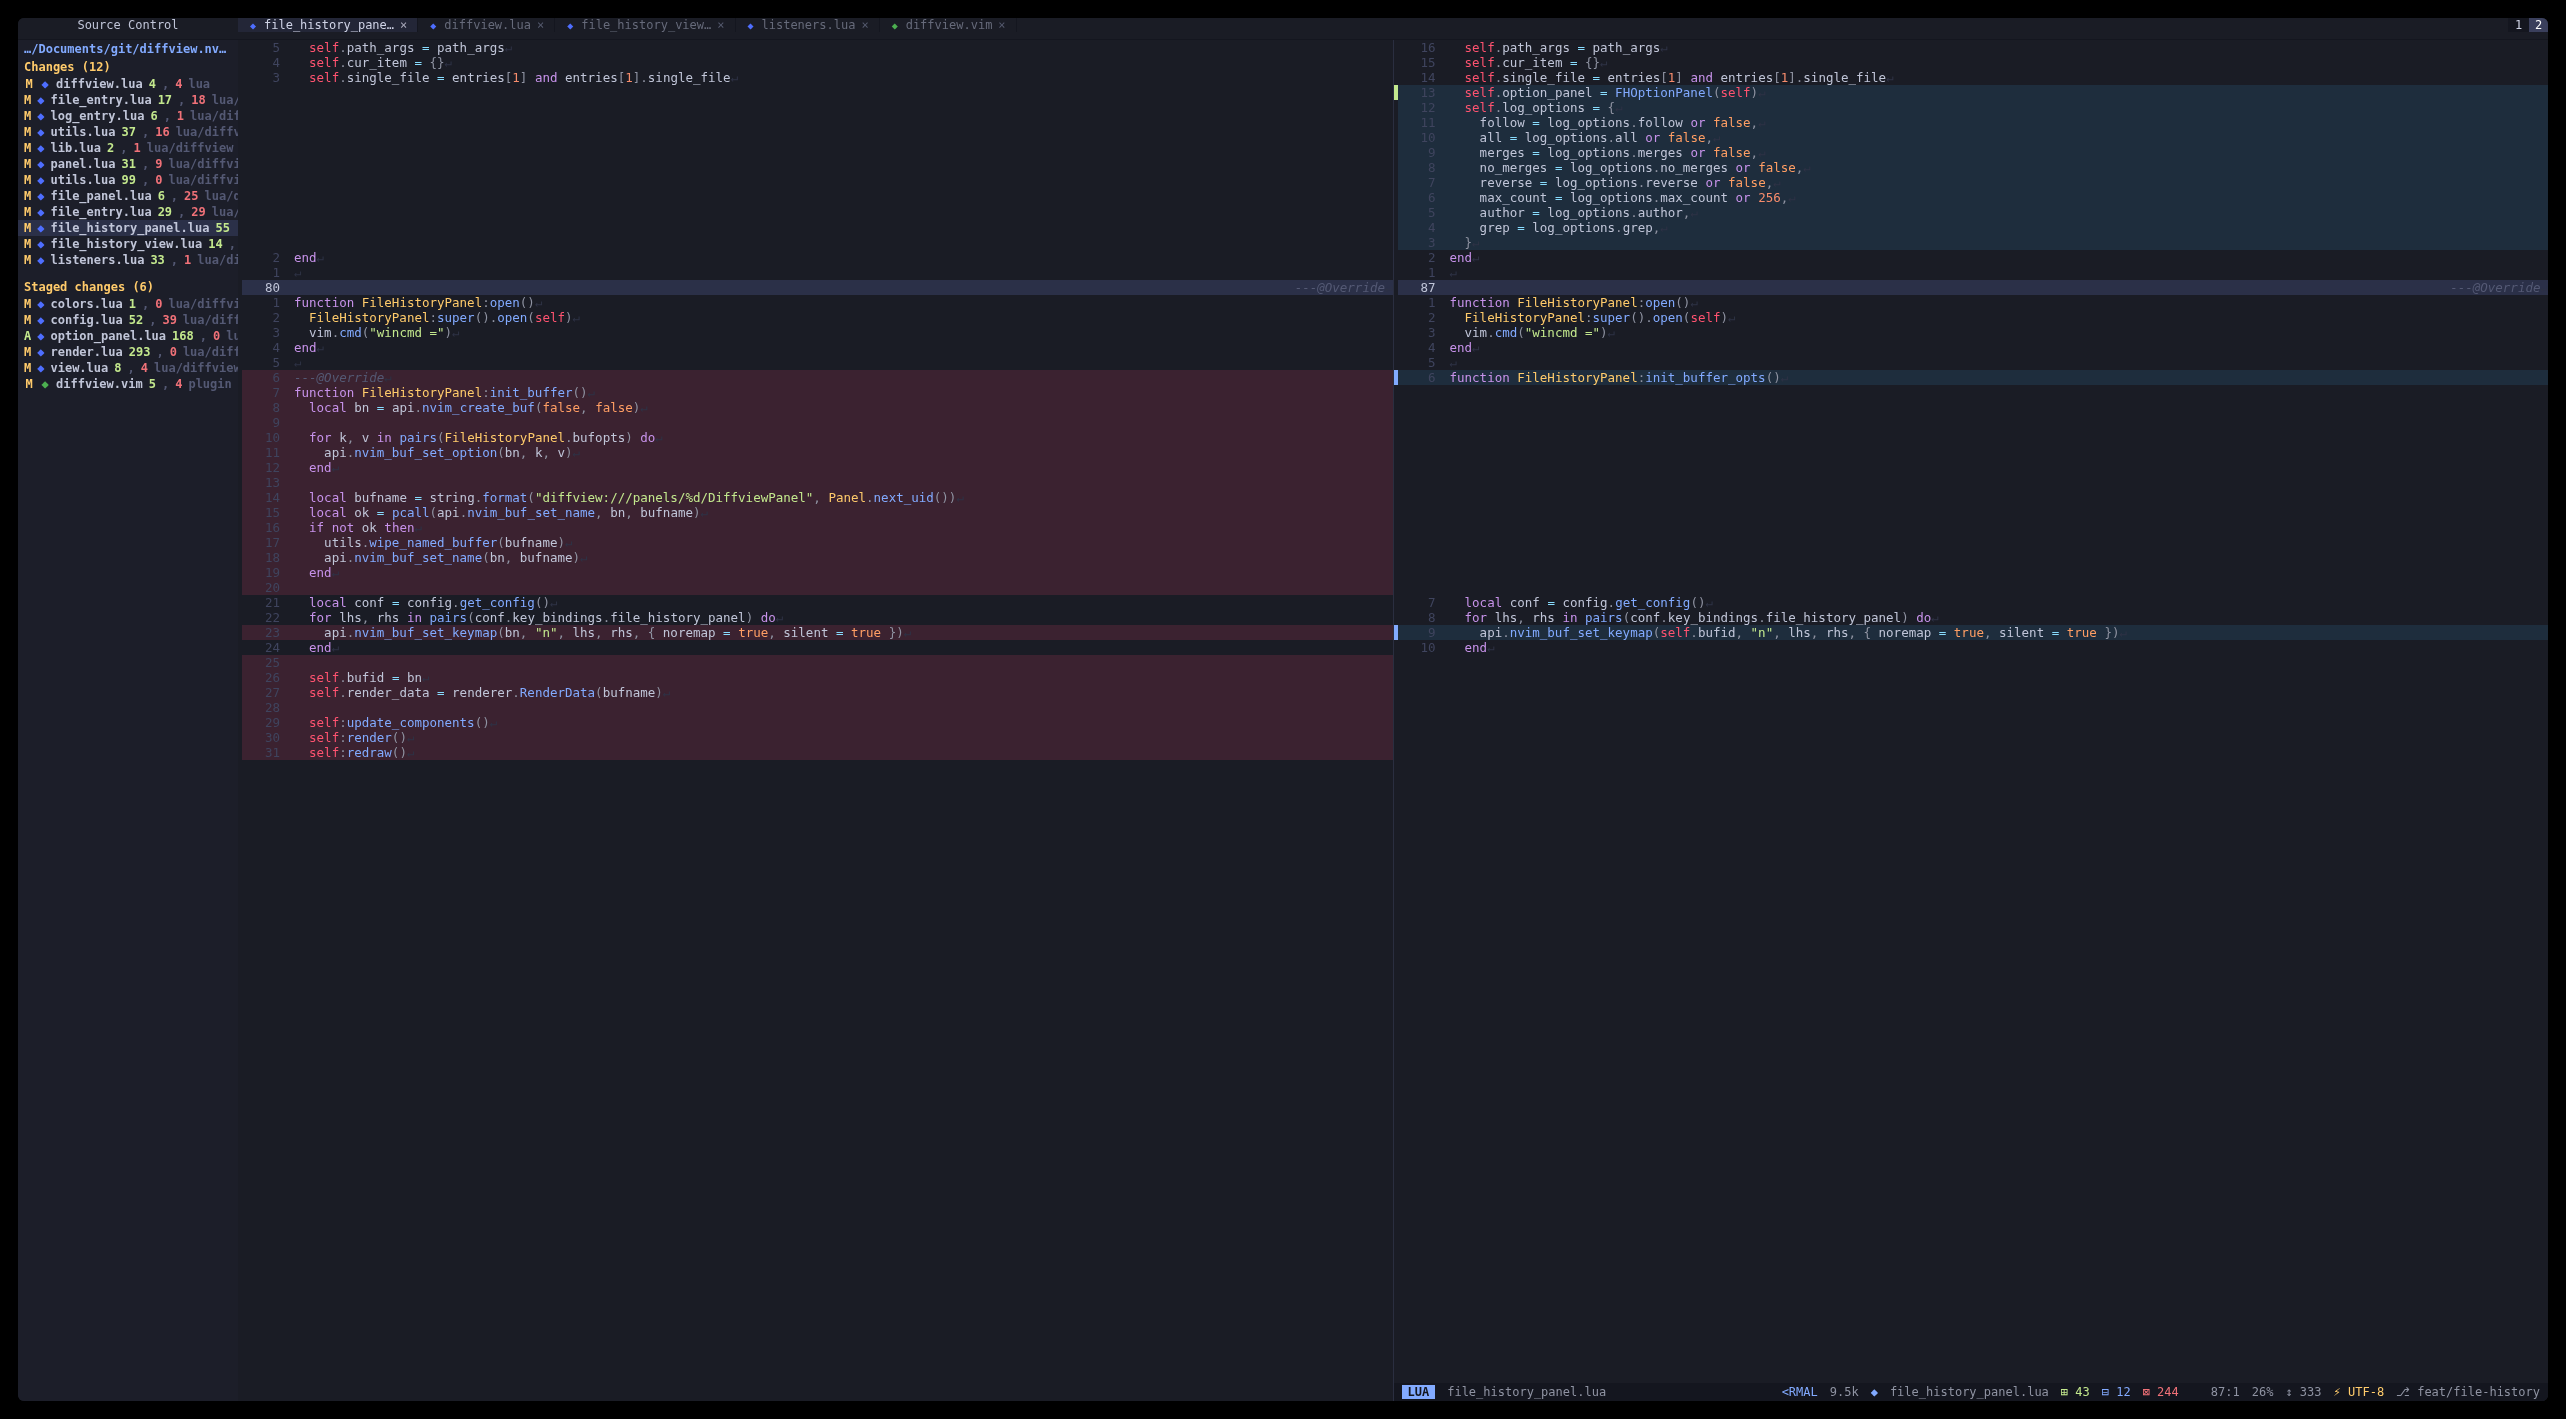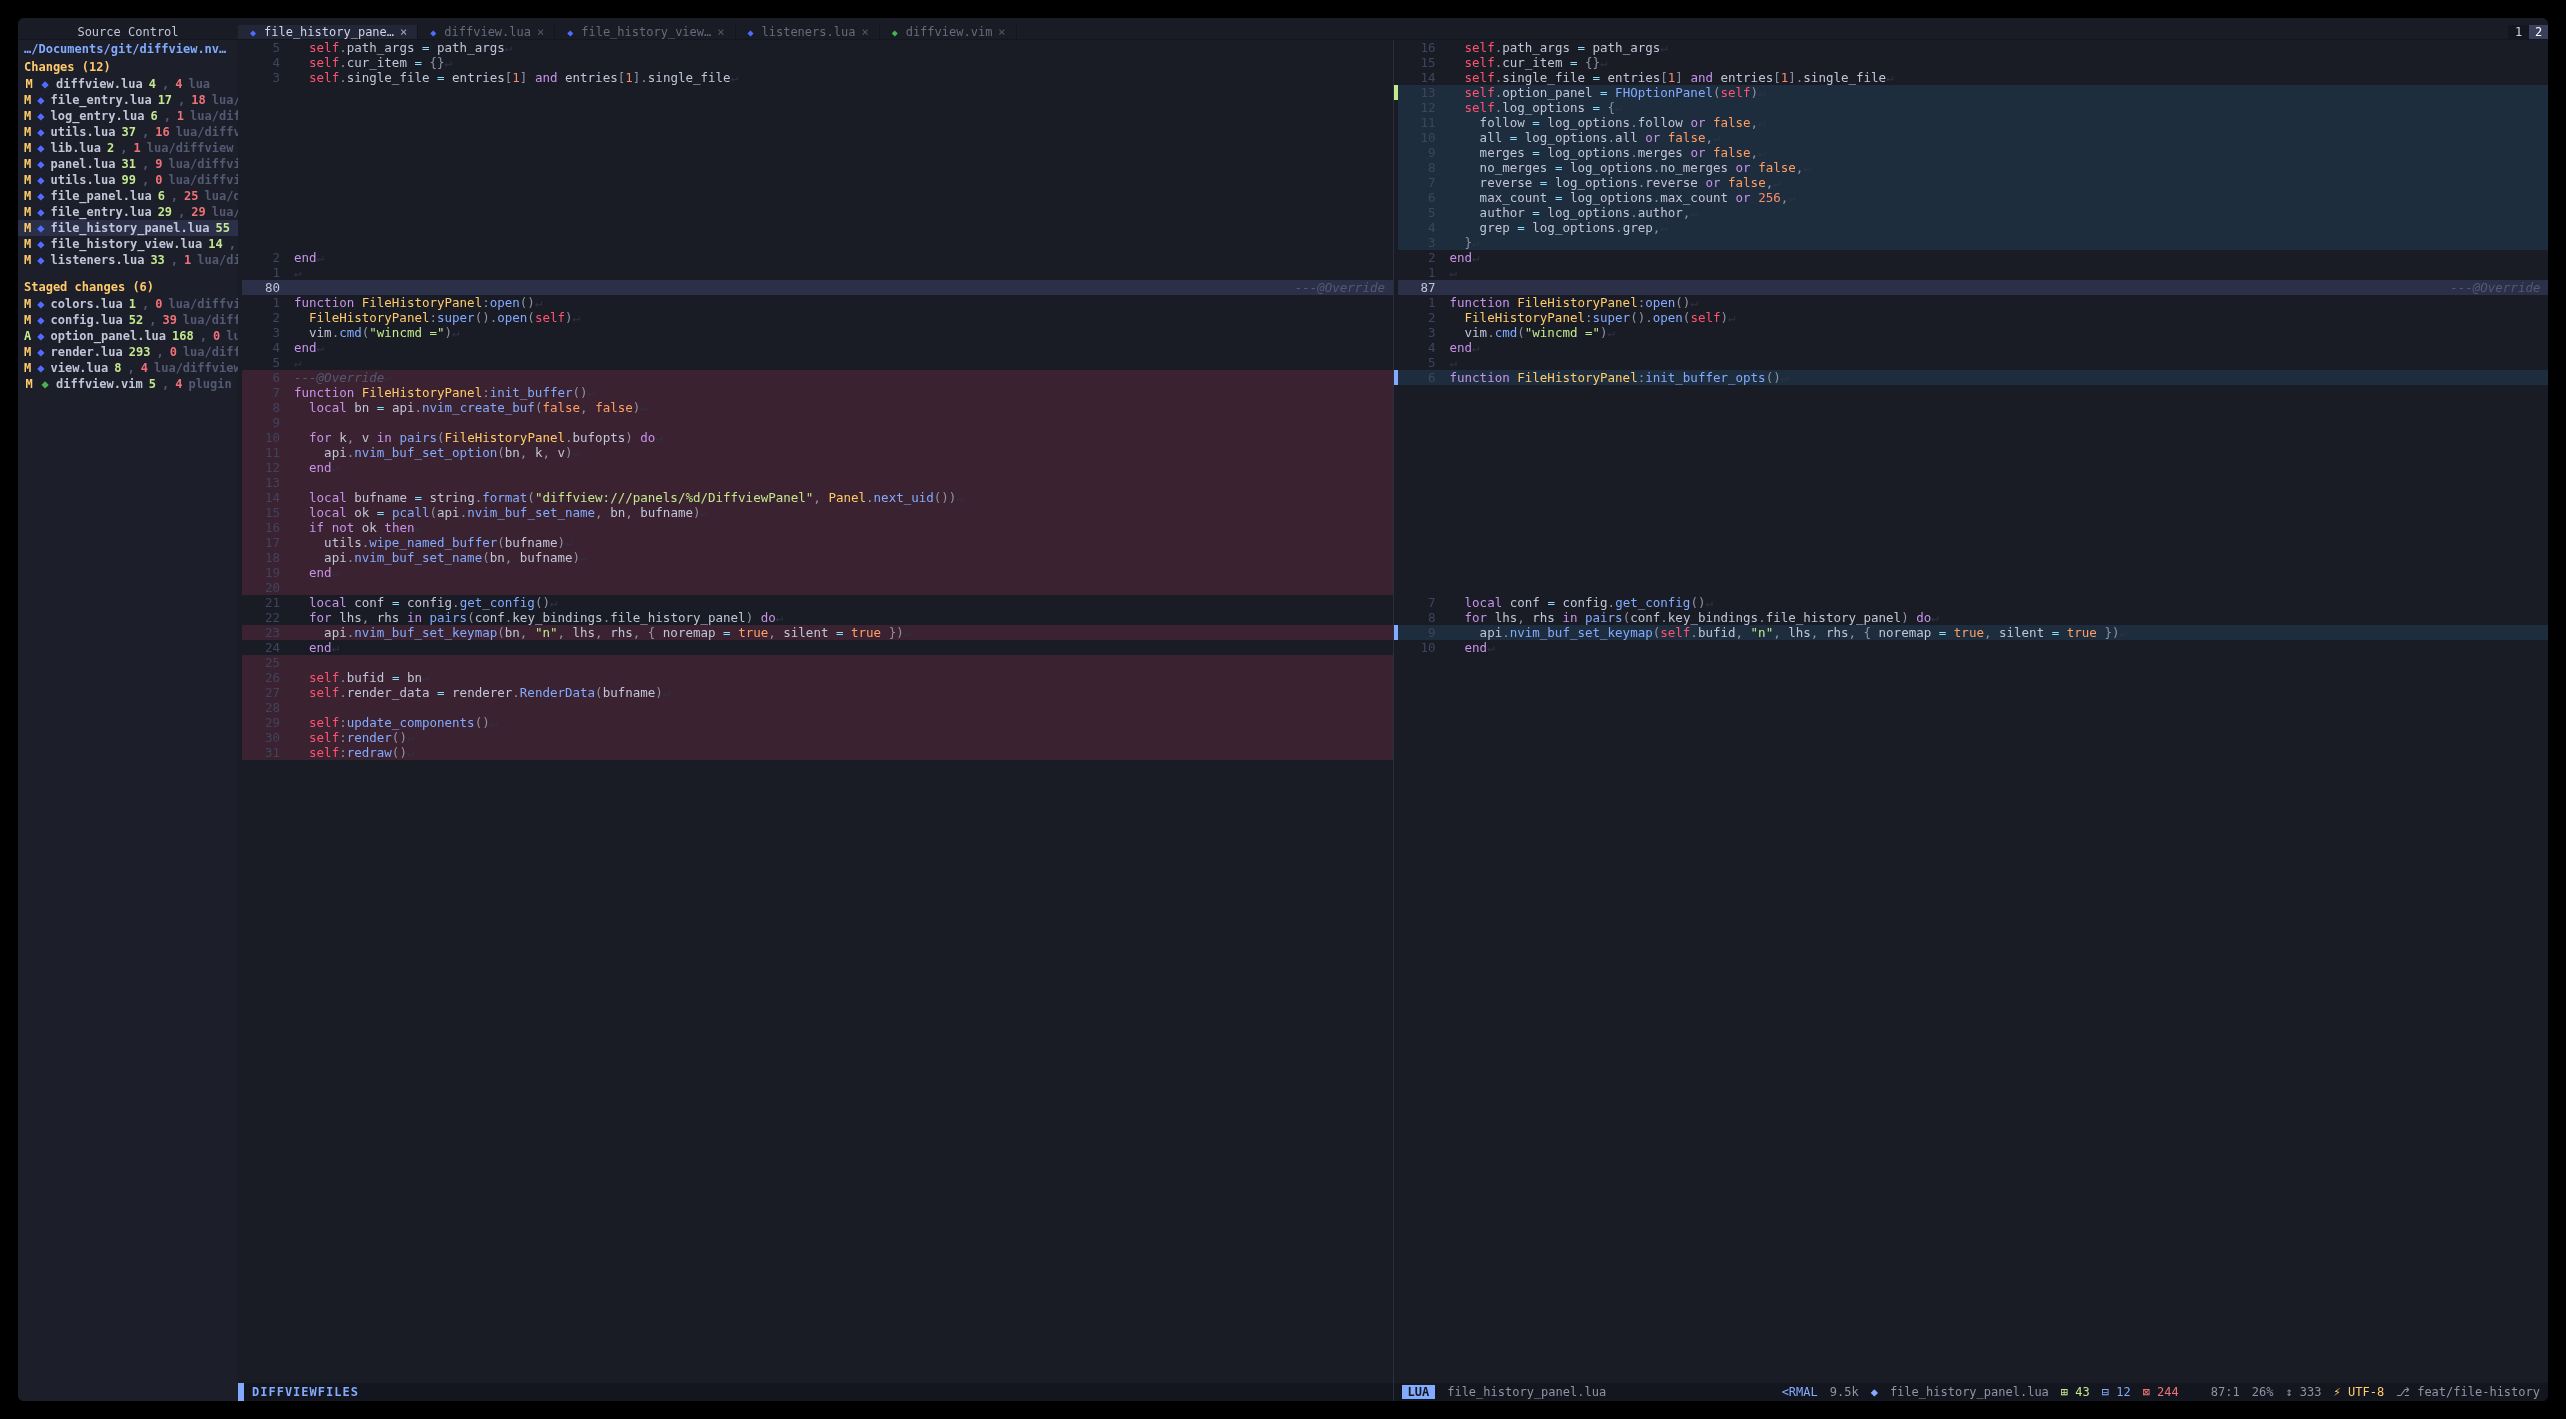--- a/index.html
+++ b/index.html
@@ -21,21 +21,21 @@
     flex-direction: column;
     width: 100%; height: 100%;
     background: #1a1c25;
     border-radius:6px;
     overflow:hidden;
   }
 
   
   .tabstrip {
     display: flex;
-    align-items: flex-end;
+    align-items: flex-start;
     height: 22px;
     background: #1a1c25;
     border-bottom: 1px solid #14161f;
     font-size: 12px;
   }
   .tabstrip .spacer { flex: 1; }
   .tabstrip .label {
     display:flex; align-items:center; padding:0 10px; color:#c0c5d8;
   }
   .tab {
@@ -454,24 +454,20 @@
               <div class="line del"><span class="sign "></span><span class="gut">23</span><span class="txt">    <span class="id">api</span>.<span class="fn">nvim_buf_set_keymap</span>(<span class="id">bn</span>, <span class="str">"n"</span>, <span class="id">lhs</span>, <span class="id">rhs</span>, { <span class="prop">noremap</span> <span class="op">=</span> <span class="bool">true</span>, <span class="prop">silent</span> <span class="op">=</span> <span class="bool">true</span> })<span class="eol">↵</span></span></div>
               <div class="line"><span class="sign "></span><span class="gut">24</span><span class="txt">  <span class="kw">end</span><span class="eol">↵</span></span></div>
               <div class="line del"><span class="sign "></span><span class="gut">25</span><span class="txt"></span></div>
               <div class="line del"><span class="sign "></span><span class="gut">26</span><span class="txt">  <span class="self">self</span>.<span class="prop">bufid</span> <span class="op">=</span> <span class="id">bn</span><span class="eol">↵</span></span></div>
               <div class="line del"><span class="sign "></span><span class="gut">27</span><span class="txt">  <span class="self">self</span>.<span class="prop">render_data</span> <span class="op">=</span> <span class="id">renderer</span>.<span class="fn">RenderData</span>(<span class="id">bufname</span>)<span class="eol">↵</span></span></div>
               <div class="line del"><span class="sign "></span><span class="gut">28</span><span class="txt"></span></div>
               <div class="line del"><span class="sign "></span><span class="gut">29</span><span class="txt">  <span class="self">self</span>:<span class="fn">update_components</span>()<span class="eol">↵</span></span></div>
               <div class="line del"><span class="sign "></span><span class="gut">30</span><span class="txt">  <span class="self">self</span>:<span class="fn">render</span>()<span class="eol">↵</span></span></div>
               <div class="line del"><span class="sign "></span><span class="gut">31</span><span class="txt">  <span class="self">self</span>:<span class="fn">redraw</span>()<span class="eol">↵</span></span></div>
             </div>
-        <div class="winbar">
-          <div class="block"></div>
-          <div class="t">DIFFVIEWFILES</div>
-        </div>
       </div>
       <div class="pane">
         <div class="code" id="code-right">
               <div class="line"><span class="sign "></span><span class="gut">16</span><span class="txt">  <span class="self">self</span>.<span class="prop">path_args</span> <span class="op">=</span> <span class="id">path_args</span><span class="eol">↵</span></span></div>
               <div class="line"><span class="sign "></span><span class="gut">15</span><span class="txt">  <span class="self">self</span>.<span class="prop">cur_item</span> <span class="op">=</span> {}<span class="eol">↵</span></span></div>
               <div class="line"><span class="sign "></span><span class="gut">14</span><span class="txt">  <span class="self">self</span>.<span class="prop">single_file</span> <span class="op">=</span> <span class="id">entries</span>[<span class="num">1</span>] <span class="kw">and</span> <span class="id">entries</span>[<span class="num">1</span>].<span class="prop">single_file</span><span class="eol">↵</span></span></div>
               <div class="line add"><span class="sign green"></span><span class="gut">13</span><span class="txt">  <span class="self">self</span>.<span class="prop">option_panel</span> <span class="op">=</span> <span class="fn">FHOptionPanel</span>(<span class="self">self</span>)<span class="eol">↵</span></span></div>
               <div class="line add"><span class="sign "></span><span class="gut">12</span><span class="txt">  <span class="self">self</span>.<span class="prop">log_options</span> <span class="op">=</span> {<span class="eol">↵</span></span></div>
               <div class="line add"><span class="sign "></span><span class="gut">11</span><span class="txt">    <span class="prop">follow</span> <span class="op">=</span> <span class="id">log_options</span>.<span class="prop">follow</span> <span class="kw">or</span> <span class="bool">false</span>,<span class="eol">↵</span></span></div>
               <div class="line add"><span class="sign "></span><span class="gut">10</span><span class="txt">    <span class="prop">all</span> <span class="op">=</span> <span class="id">log_options</span>.<span class="prop">all</span> <span class="kw">or</span> <span class="bool">false</span>,<span class="eol">↵</span></span></div>

